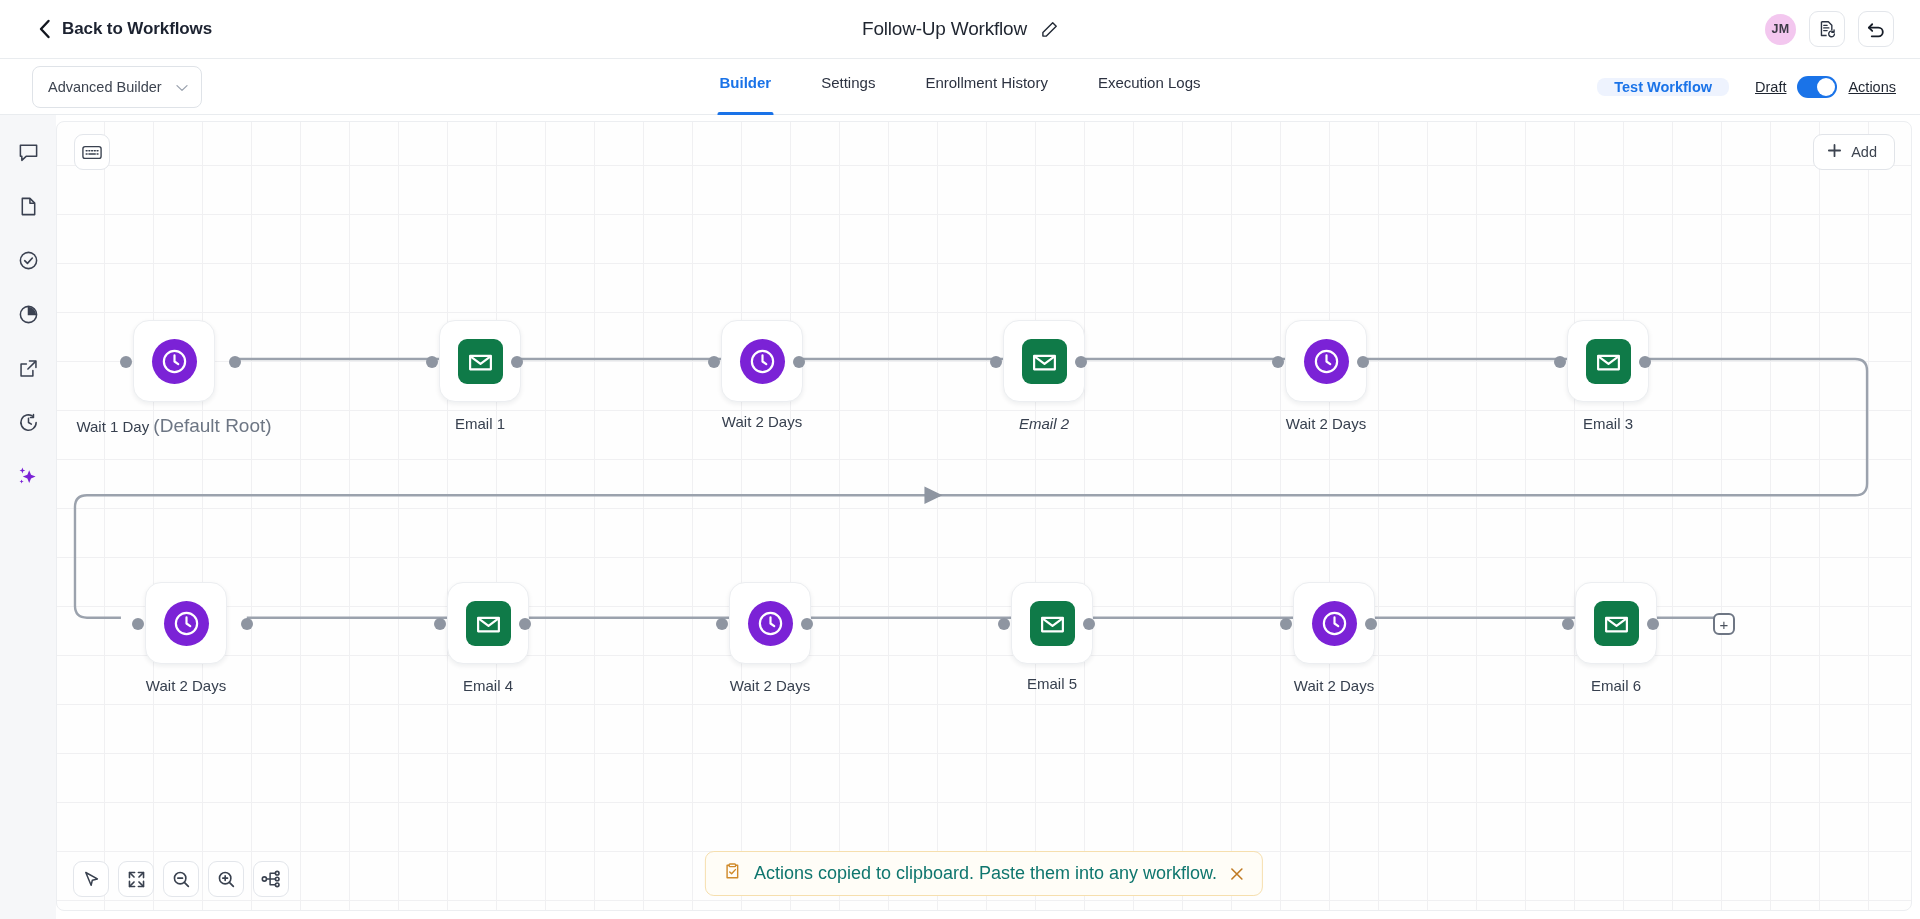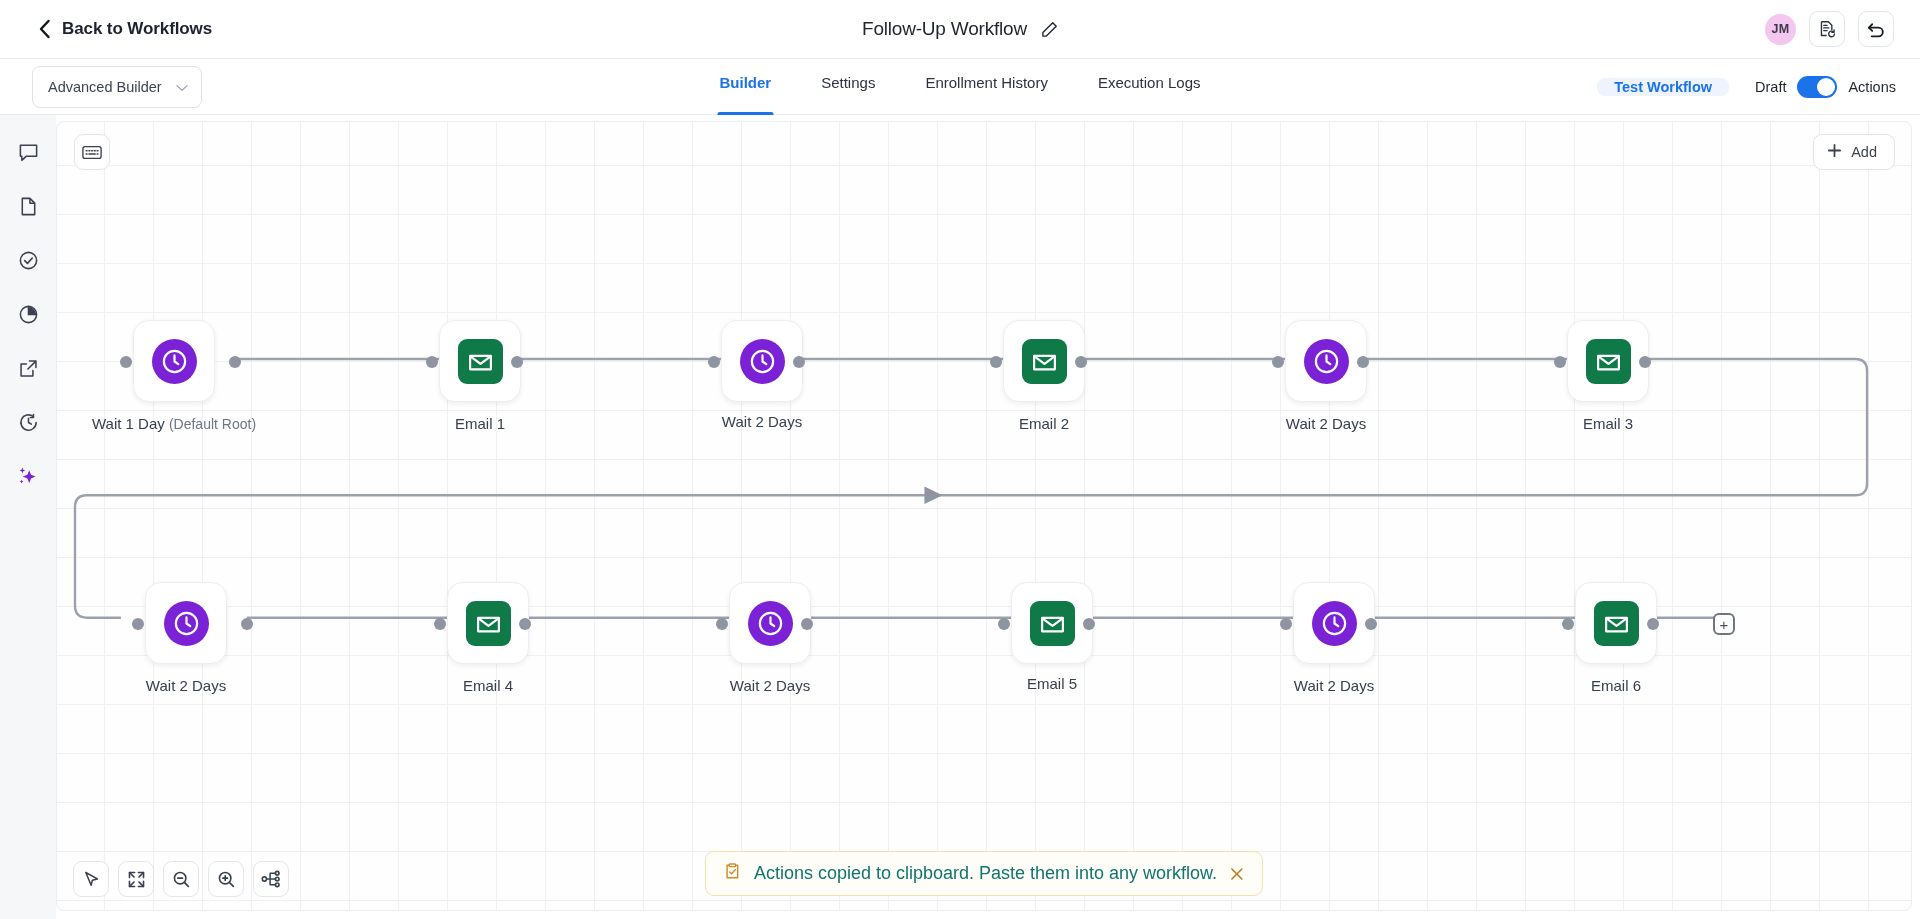--- a/index.html
+++ b/index.html
@@ -79,21 +79,21 @@
   .tabbar-right {
     position: absolute; right: 24px; top: 50%; transform: translateY(-50%);
     display: flex; align-items: center; gap: 26px;
   }
   .test-btn {
     padding: 1px 17px; border-radius: 8px; border: none;
     background: #eef3fe; color: #1a73e8; font-size: 14.5px; font-weight: 600;
     font-family: inherit; cursor: pointer;
   }
   .publish-group { display: flex; align-items: center; gap: 11px; }
-  .publish-group .lbl { font-size: 14.5px; color: #1f2530; font-weight: 500; }
+  .publish-group .lbl { font-size: 14.5px; color: #1f2530; font-weight: 500; text-decoration: underline; }
   .toggle {
     width: 40px; height: 22px; border-radius: 11px; background: #1a73e8;
     position: relative; cursor: pointer;
   }
   .toggle .knob {
     position: absolute; right: 2px; top: 2px;
     width: 18px; height: 18px; border-radius: 50%; background: #fff;
   }
 
   
@@ -147,21 +147,21 @@
     width: 45px; height: 45px; border-radius: 50%;
     display: flex; align-items: center; justify-content: center;
   }
   .badge.wait { background: #7b22d6; }
   .badge.email { background: #0f7a48; border-radius: 9px; }
   .node-label {
     position: absolute; text-align: center; white-space: nowrap;
     font-size: 15px; color: #37404f; transform: translateX(-50%);
     pointer-events: none;
   }
-  .node-label .sub { font-size: 14px; color: #6d7684; }
+  .node-label .sub { font-size: 19px; color: #6d7684; }
 
   .port {
     position: absolute; width: 12px; height: 12px; border-radius: 50%;
     background: #8e95a1; cursor: pointer;
   }
   .plus-node {
     position: absolute; width: 22px; height: 22px; border-radius: 6px;
     border: 2px solid #6e7684; background: #fff;
     display: flex; align-items: center; justify-content: center;
     font-size: 15px; color: #4a515d; line-height: 1; cursor: pointer;
@@ -403,21 +403,21 @@
       <div class="port" style="left:736px; top:234px;"></div>
 
       <div class="node" style="left:946px; top:198px;">
         <div class="badge email">
           <svg width="27" height="27" viewBox="0 0 26 26">
               <path d="M3 7.5h20v13H3z" fill="none" stroke="#fff" stroke-width="2.1" stroke-linejoin="round"></path>
               <path d="M3.6 8.2 13 15.2l9.4-7" fill="none" stroke="#fff" stroke-width="2.1" stroke-linecap="round" stroke-linejoin="round"></path>
             </svg>
         </div>
       </div>
-      <div class="node-label" style="left:987px; top:293px;">
+      <div class="node-label" style="left:987px; top:293px;font-style:italic;">
         <span>Email 2</span>
       </div>
       <div class="port" style="left:933px; top:234px;"></div>
       <div class="port" style="left:1018px; top:234px;"></div>
 
       <div class="node" style="left:1228px; top:198px;">
         <div class="badge wait">
           <svg width="25" height="25" viewBox="0 0 24 24">
               <circle cx="12" cy="12" r="10.2" fill="none" stroke="#fff" stroke-width="2.1"></circle>
               <path d="M12 6.2V12l3.6 2.6" fill="none" stroke="#fff" stroke-width="2.1" stroke-linecap="round" stroke-linejoin="round"></path>

